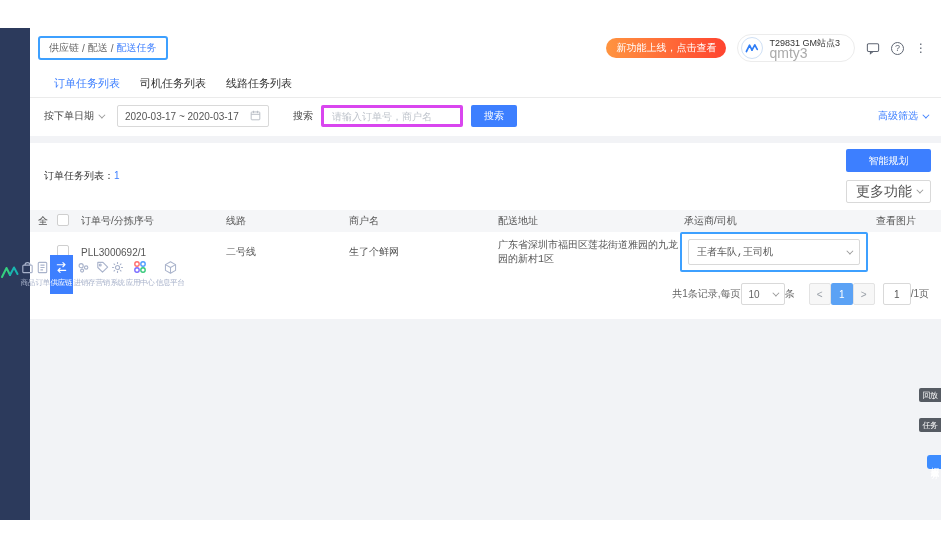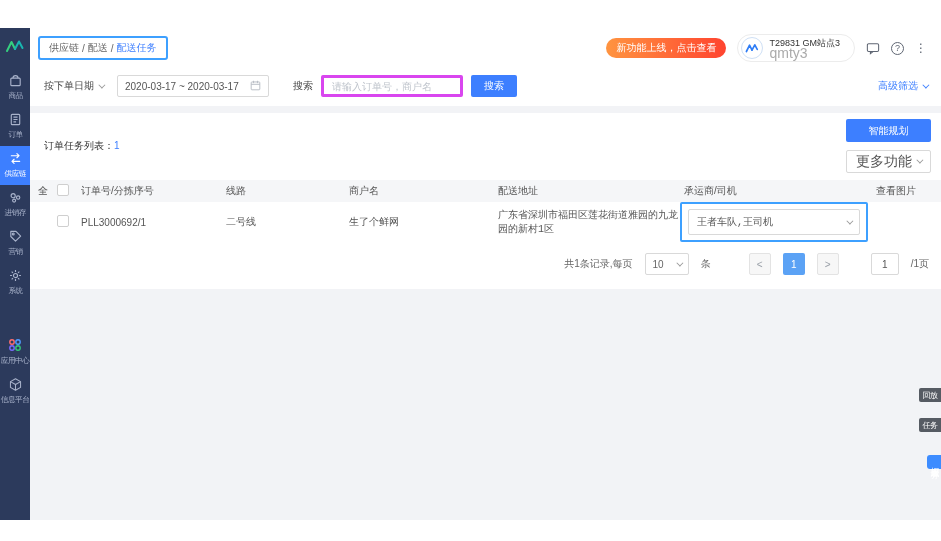--- a/index.html
+++ b/index.html
@@ -1,21 +1,21 @@
 <!DOCTYPE html>
 <html><head>
 <meta charset="utf-8">
 <style>
   * { margin:0; padding:0; box-sizing:border-box; }
   body { background:#fff; font-family:"Liberation Sans","DejaVu Sans",sans-serif; }
   .screen { position:relative; width:941px; height:541px; background:#fff; overflow:hidden; }
   .app { position:absolute; top:28px; left:0; width:941px; height:492px; background:#f2f3f6; }
 
   
-  .sidebar { position:absolute; left:0; top:0; width:30px; height:492px; background:#2c3a5c; display:flex; flex-direction:column; align-items:center; z-index:5; }
+  .sidebar { position:absolute; left:0; top:0; width:30px; height:492px; background:#2c3a5c; display:flex; flex-direction:row; align-items:center; z-index:5; }
   .logo-box { width:30px; height:40px; display:flex; align-items:center; justify-content:center; }
   .side-item { width:30px; padding:5px 0 6px; display:flex; flex-direction:column; align-items:center; gap:2px; color:#a9b3cb; cursor:pointer; }
   .side-item .lbl { font-size:8px; letter-spacing:-0.5px; white-space:nowrap; transform:scale(.95); }
   .side-item.active { background:#3d7fff; color:#fff; }
   .side-item svg { display:block; }
   .side-gap { height:30px; }
 
   
   .main { position:absolute; left:30px; top:0; width:911px; height:492px; }
   .topbar { height:40px; background:#fff; display:flex; align-items:center; justify-content:space-between; padding:0 14px 0 8px; }
@@ -57,21 +57,21 @@
   .btn-plan { background:#3d7fff; color:#fff; border:none; border-radius:2px; height:23px; padding:0 11px; font-size:10px; cursor:pointer; }
   .btn-more { background:#fff; color:#555; border:1px solid #d9d9d9; border-radius:2px; height:23px; padding:0 9px; font-size:14px; cursor:pointer; display:flex; align-items:center; }
   .thead { display:flex; align-items:center; background:#f5f6f8; height:22px; font-size:10px; color:#555; padding:0 8px; }
   .trow { display:flex; align-items:center; min-height:38px; font-size:10px; color:#555; padding:0 8px; background:#fff; }
   .c-all { width:19px; } .c-cb { width:24px; } .c-order { width:145px; } .c-line { width:123px; }
   .c-merch { width:149px; } .c-addr { width:186px;font-family:Liberation Mono, monospace; } .c-carrier { width:192px; } .c-photo { flex:1; }
   .cbx { width:12px; height:12px; border:1px solid #cfcfcf; border-radius:2px; background:#fff; cursor:pointer; display:inline-block; }
   .hl-box { border:2px solid #3da0ff; border-radius:2px; padding:5px 6px; margin-left:-4px; }
   .row-select { border:1px solid #d9d9d9; border-radius:2px; height:26px; display:flex; align-items:center; justify-content:space-between; padding:0 8px; width:172px; cursor:pointer; background:#fff; color:#555; }
 
-  .pagination { display:flex; justify-content:flex-end; align-items:center; gap:12px; padding:11px 12px 10px; font-size:10px; color:#666; background:#fff; }
+  .pagination { display:flex; justify-content:flex-end; align-items:center; gap:0; padding:11px 12px 10px; font-size:10px; color:#666; background:#fff; }
   .size-select { border:1px solid #d9d9d9; border-radius:2px; height:22px; display:flex; align-items:center; gap:8px; padding:0 7px; cursor:pointer; background:#fff; }
   .pg-btn { width:22px; height:22px; border:1px solid #e3e3e3; background:#f7f7f7; border-radius:2px; display:flex; align-items:center; justify-content:center; color:#9aa0a8; font-size:10px; cursor:pointer; }
   .pg-cur { width:22px; height:22px; background:#5ba2f5; border-radius:2px; display:flex; align-items:center; justify-content:center; color:#fff; font-size:10px; cursor:pointer; }
   .jump-input { width:28px; height:22px; border:1px solid #d9d9d9; border-radius:2px; text-align:center; font-size:10px; color:#555; outline:none; }
 
   
   .ftab { position:absolute; right:0; width:22px; height:14px; background:#565b63; color:#fff; font-size:8px; display:flex; align-items:center; justify-content:center; border-radius:2px 0 0 2px; cursor:pointer; z-index:8; letter-spacing:-0.5px; }
   .ftab1 { top:388px; } .ftab2 { top:418px; }
   .vtab { position:absolute; right:0; top:455px; width:14px; padding:5px 0; background:#3d8cff; color:#fff; font-size:9px; writing-mode:vertical-rl; text-orientation:upright; text-align:center; letter-spacing:1px; border-radius:3px 0 0 3px; cursor:pointer; z-index:8; }
 </style>
@@ -206,20 +206,25 @@
               <rect x="1.5" y="2" width="13" height="9" rx="1.5"></rect>
                 <path d="M5 11 L5 13.5 L8 11"></path>
             </svg>
           </span>
           <span class="tb-icon help-circle">?</span>
           <span class="tb-icon dots">⋮</span>
         </div>
       </div>
 
       <div class="card1">
+        <div class="tabs">
+          <span class="tab active">订单任务列表</span>
+          <span class="tab">司机任务列表</span>
+          <span class="tab">线路任务列表</span>
+        </div>
         <div class="filter-row">
           <span>
             <span>按下单日期</span><span class="chev"></span>
           </span>
           <span class="date-box">
             <span>2020-03-17 ~ 2020-03-17</span>
             <span>
               <svg width="11" height="11" viewBox="0 0 14 14" fill="none" stroke="#b7bcc4" stroke-width="1.2">
                 <rect x="1.5" y="2.5" width="11" height="10" rx="1"></rect>
                   <path d="M1.5 5.5h11M4.5 1v3M9.5 1v3"></path>

